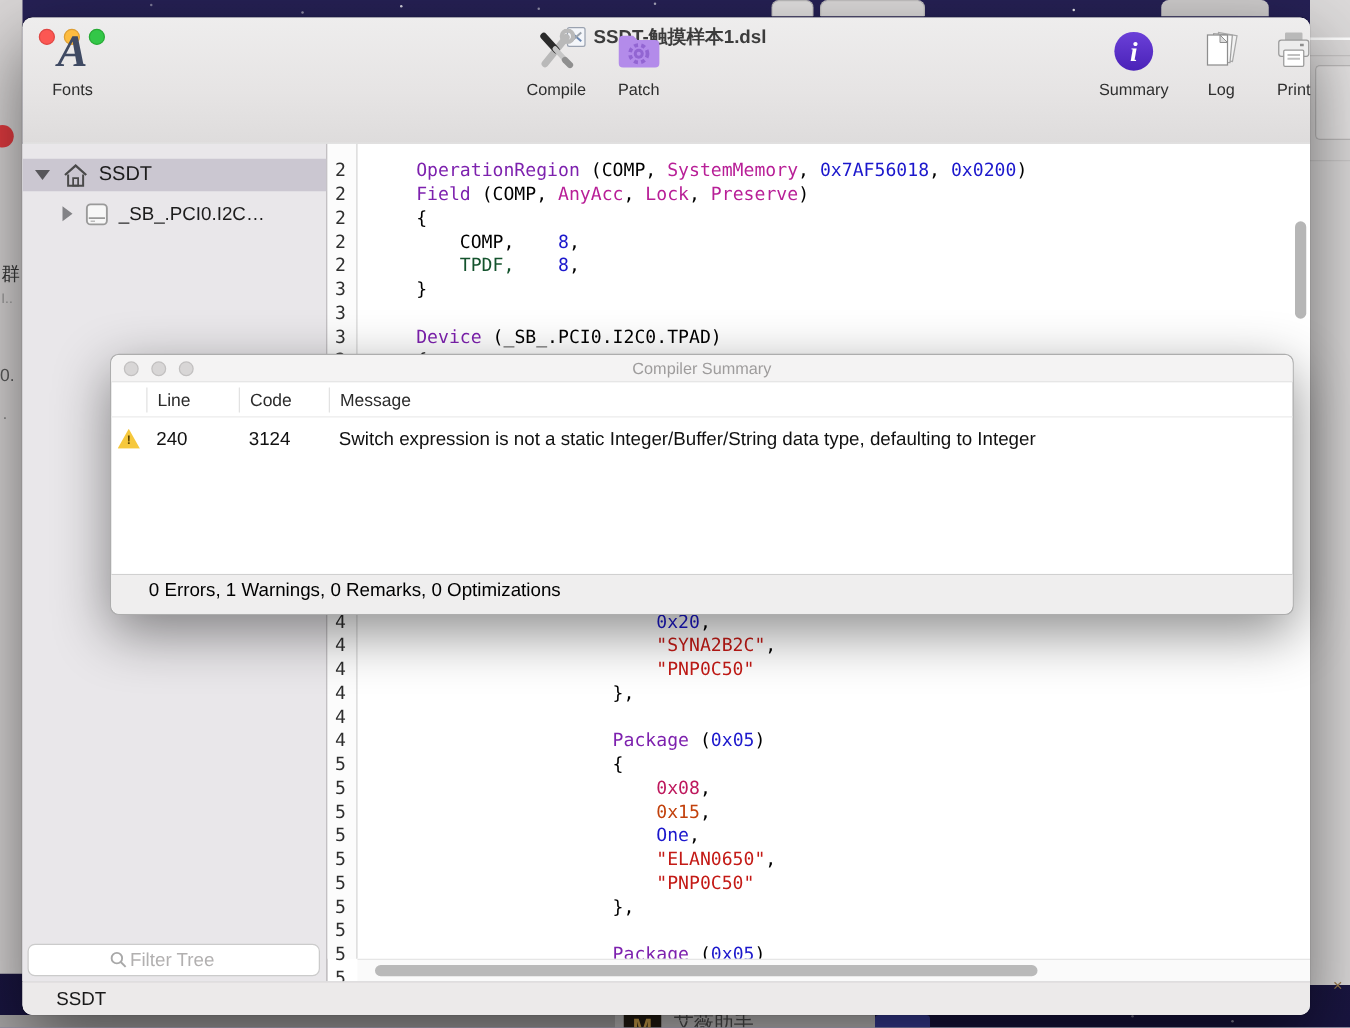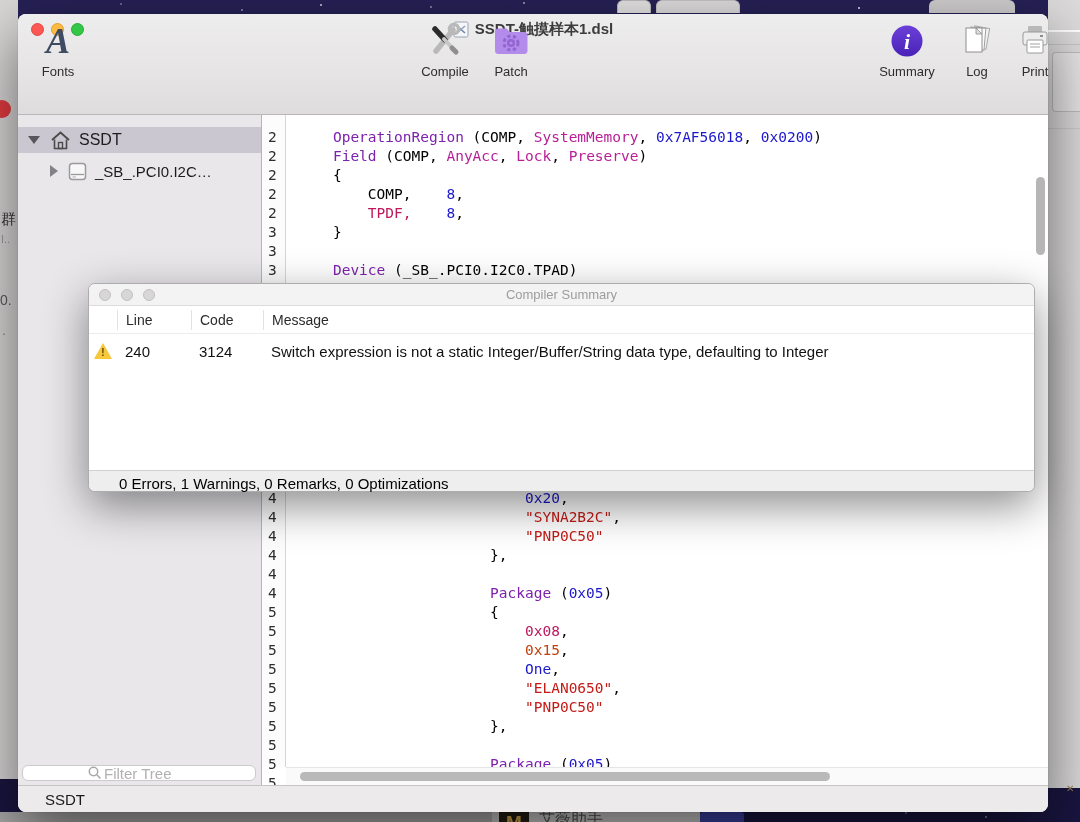--- a/index.html
+++ b/index.html
@@ -85,21 +85,21 @@
   .tree { position:absolute; top:12px; left:0; width:100%; }
   .trow { position:relative; height:26px; display:flex; align-items:center; font-size:16px; color:#1C1C1C; }
   .trow.sel { background:#CBC7D1; }
   .trow.child { margin-top:5px; font-size:15px; }
   .tri { width:0; height:0; display:inline-block; }
   .tri.down { border-left:6px solid transparent; border-right:6px solid transparent;
     border-top:8px solid #57565A; margin-left:10px; }
   .tri.right { border-top:6px solid transparent; border-bottom:6px solid transparent;
     border-left:8px solid #828286; margin-left:32px; }
   .trow .ticon { margin-left:10px; margin-right:8px; display:flex; }
-  .filter-field { position:absolute; left:4px; right:5px; bottom:4px; height:16px;
+  .filter-field { position:absolute; left:4px; right:5px; bottom:4px; height:26px;
     background:#FFFFFF; border:1px solid #CBCBCB; border-radius:6px;
     display:flex; align-items:center; justify-content:center; gap:2px; }
   .filter-field input { border:none; outline:none; background:transparent; width:86px;
     font-size:15px; color:#444; font-family:"Liberation Sans", sans-serif; }
   .filter-field input::placeholder { color:#B2B0B0; }
 
   
   .gutter-bg { position:absolute; left:244px; top:0; width:24px; height:652px;
     background:#FCFCFC; border-right:1px solid #D6D6D6; }
   .codeblock { position:absolute; left:244px; right:0;
@@ -139,21 +139,21 @@
   .dheader .hc.sep { border-left:1px solid #E2E2E2; }
   .col-icon { flex:0 0 28px; } .col-line { flex:0 0 74px; } .col-code { flex:0 0 72px; }
   .col-msg { flex:1 1 auto; }
   .drow { display:flex; height:34px; align-items:center; font-size:15px; color:#111; }
   .warn-wrap { flex:0 0 28px; display:flex; justify-content:center; }
   .warn { position:relative; width:18px; height:16px;
     clip-path:polygon(50% 0, 100% 100%, 0 100%); background:#F6C83C; }
   .warn span { position:absolute; left:0; width:100%; top:4px; text-align:center;
     font-size:10px; font-weight:bold; color:#5B4300; }
   .drow .dc { padding-left:8px; }
-  .dfooter { position:absolute; left:0; bottom:0; width:100%; height:21px;
+  .dfooter { position:absolute; left:0; bottom:0; width:100%; height:32px;
     background:#EFEEEE; border-top:1px solid #D0D0D0; border-radius:0 0 7px 7px;
     line-height:26px; font-size:15px; color:#000; }
   .dfooter .ft { margin-left:30px; }
 </style>
 </head>
 <body>
 
 <div class="stars"></div>
 
 <div class="bg-left">
@@ -314,21 +314,21 @@
         <div class="cl">
           <span class="g">2</span>
           <span class="cd"><span style="color: rgb(0, 0, 0);">    {</span></span>
         </div>
         <div class="cl">
           <span class="g">2</span>
           <span class="cd"><span style="color: rgb(0, 0, 0);">        COMP,    </span><span style="color: rgb(27, 23, 204);">8</span><span style="color: rgb(0, 0, 0);">,</span></span>
         </div>
         <div class="cl">
           <span class="g">2</span>
-          <span class="cd"><span style="color: #be185d;">        TPDF,    </span><span style="color: rgb(27, 23, 204);">8</span><span style="color: rgb(0, 0, 0);">,</span></span>
+          <span class="cd"><span style="color: #14532d;">        TPDF,    </span><span style="color: rgb(27, 23, 204);">8</span><span style="color: rgb(0, 0, 0);">,</span></span>
         </div>
         <div class="cl">
           <span class="g">3</span>
           <span class="cd"><span style="color: rgb(0, 0, 0);">    }</span></span>
         </div>
         <div class="cl">
           <span class="g">3</span>
           <span class="cd"></span>
         </div>
         <div class="cl">

